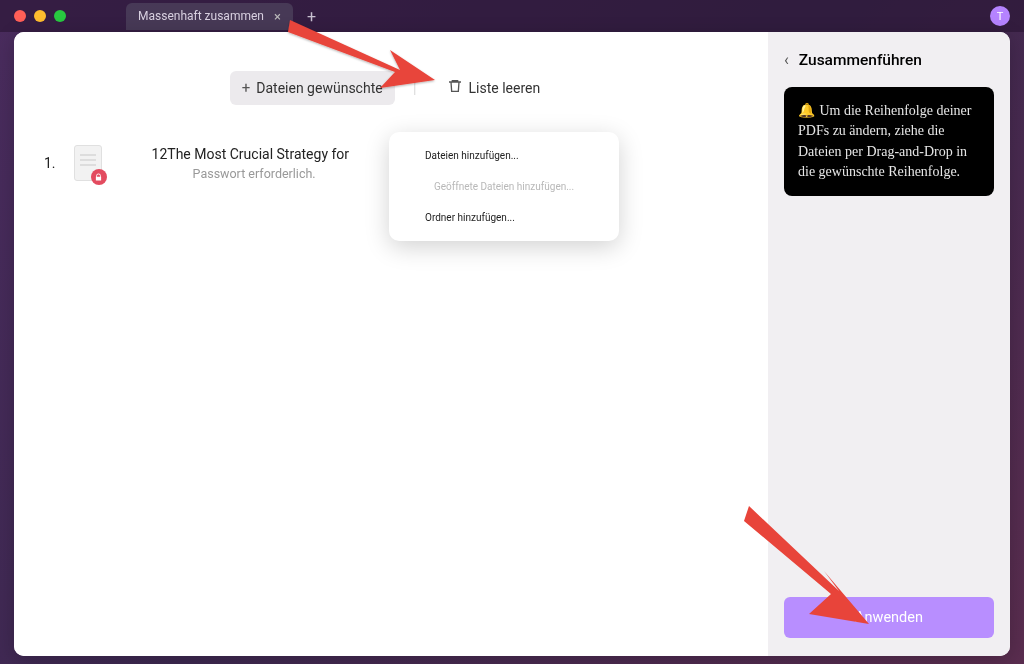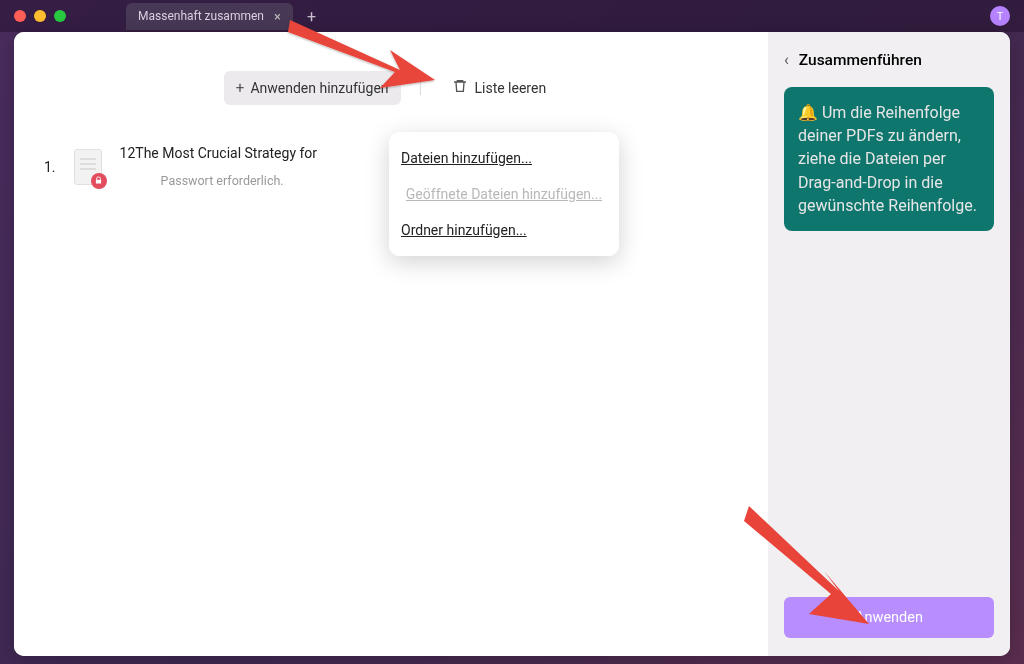--- a/index.html
+++ b/index.html
@@ -69,53 +69,53 @@
   .dropdown {
     position: absolute;
     top: 100px; left: 375px;
     width: 230px;
     background: #fff;
     border-radius: 10px;
     box-shadow: 0 6px 24px rgba(0,0,0,0.18);
     padding: 8px 0;
     z-index: 5;
   }
-  .dd-item { padding: 10px 12px; font-size: 14px; color: #222; cursor: pointer; text-decoration: underline; }
+  .dd-item { padding: 10px 36px; font-size: 10px; color: #222; cursor: pointer; }
   .dd-item.disabled { color: #b8b8b8; text-align: center; }
   .filelist { padding: 20px 30px; }
   .filerow { display: flex; align-items: center; gap: 18px; }
   .file-idx { font-size: 14px; color: #222; }
   .file-icon {
     width: 28px; height: 36px; background: #f2f2f2;
     border: 1px solid #e0e0e0; border-radius: 3px;
     position: relative;
   }
   .file-icon::before {
     content: ""; position: absolute; top: 8px; left: 5px; right: 5px;
     height: 2px; background: #ddd; box-shadow: 0 5px 0 #ddd, 0 10px 0 #ddd;
   }
   .lock-badge {
     position: absolute; bottom: -5px; right: -6px;
     width: 16px; height: 16px; border-radius: 50%;
     background: #e34b5f; display:flex;align-items:center;justify-content:center;
   }
   .lock-badge svg { width: 9px; height: 9px; }
-  .file-meta { display: flex; flex-direction: column; gap: 12px; }
+  .file-meta { display: flex; flex-direction: column; gap: 4px; margin-left: 32px; }
   .file-name { font-size: 14px; color: #222; white-space: nowrap; overflow: hidden; max-width: 210px; }
   .file-sub { font-size: 12.5px; color: #999; padding-left: 41px; }
   .sidepanel {
     width: 242px; background: #f1eff2; display: flex; flex-direction: column;
     padding: 18px 16px;
   }
   .sp-head { display: flex; align-items: center; gap: 10px; margin-bottom: 18px; }
   .sp-back { font-size: 16px; color: #555; cursor:pointer; }
   .sp-title { font-size: 15.5px; color: #000000; font-weight: 500; }
   .tip {
-    background: #0f766e; color: #e6e6e6; font-size: 16px;
-    padding: 14px 14px; border-radius: 8px; line-height: 1.45;
+    background: #000000; color: #e6e6e6; font-size: 14px;
+    padding: 14px 14px; border-radius: 8px; line-height: 1.45; font-family: Liberation Serif, serif;
   }
   .tip .bell { margin-right: 4px; }
   .apply-btn {
     margin-top: auto; background: #b88eff; color: #fff;
     text-align: center; padding: 12px 0; border-radius: 6px;
     font-size: 14.5px; cursor: pointer;
   }
   .arrow {
     position: absolute; z-index: 20; pointer-events: none;
   }
@@ -139,21 +139,21 @@
     <span>T</span>
   </div>
 </div>
 
 <div class="window">
   <div class="main">
 
     <div class="toolbar">
       <div class="tbtn highlight">
         <span class="plus-ico">+</span>
-        <span>Anwenden hinzufügen</span>
+        <span>Dateien gewünschte</span>
       </div>
       <span class="divider">|</span>
       <div class="tbtn">
         <span class="trash-ico">
           <svg viewBox="0 0 24 24" fill="none" stroke="#555" stroke-width="2">
               <path d="M3 6h18M8 6V4h8v2M6 6l1 14h10l1-14"></path>
             </svg>
         </span>
         <span>Liste leeren</span>
       </div>

